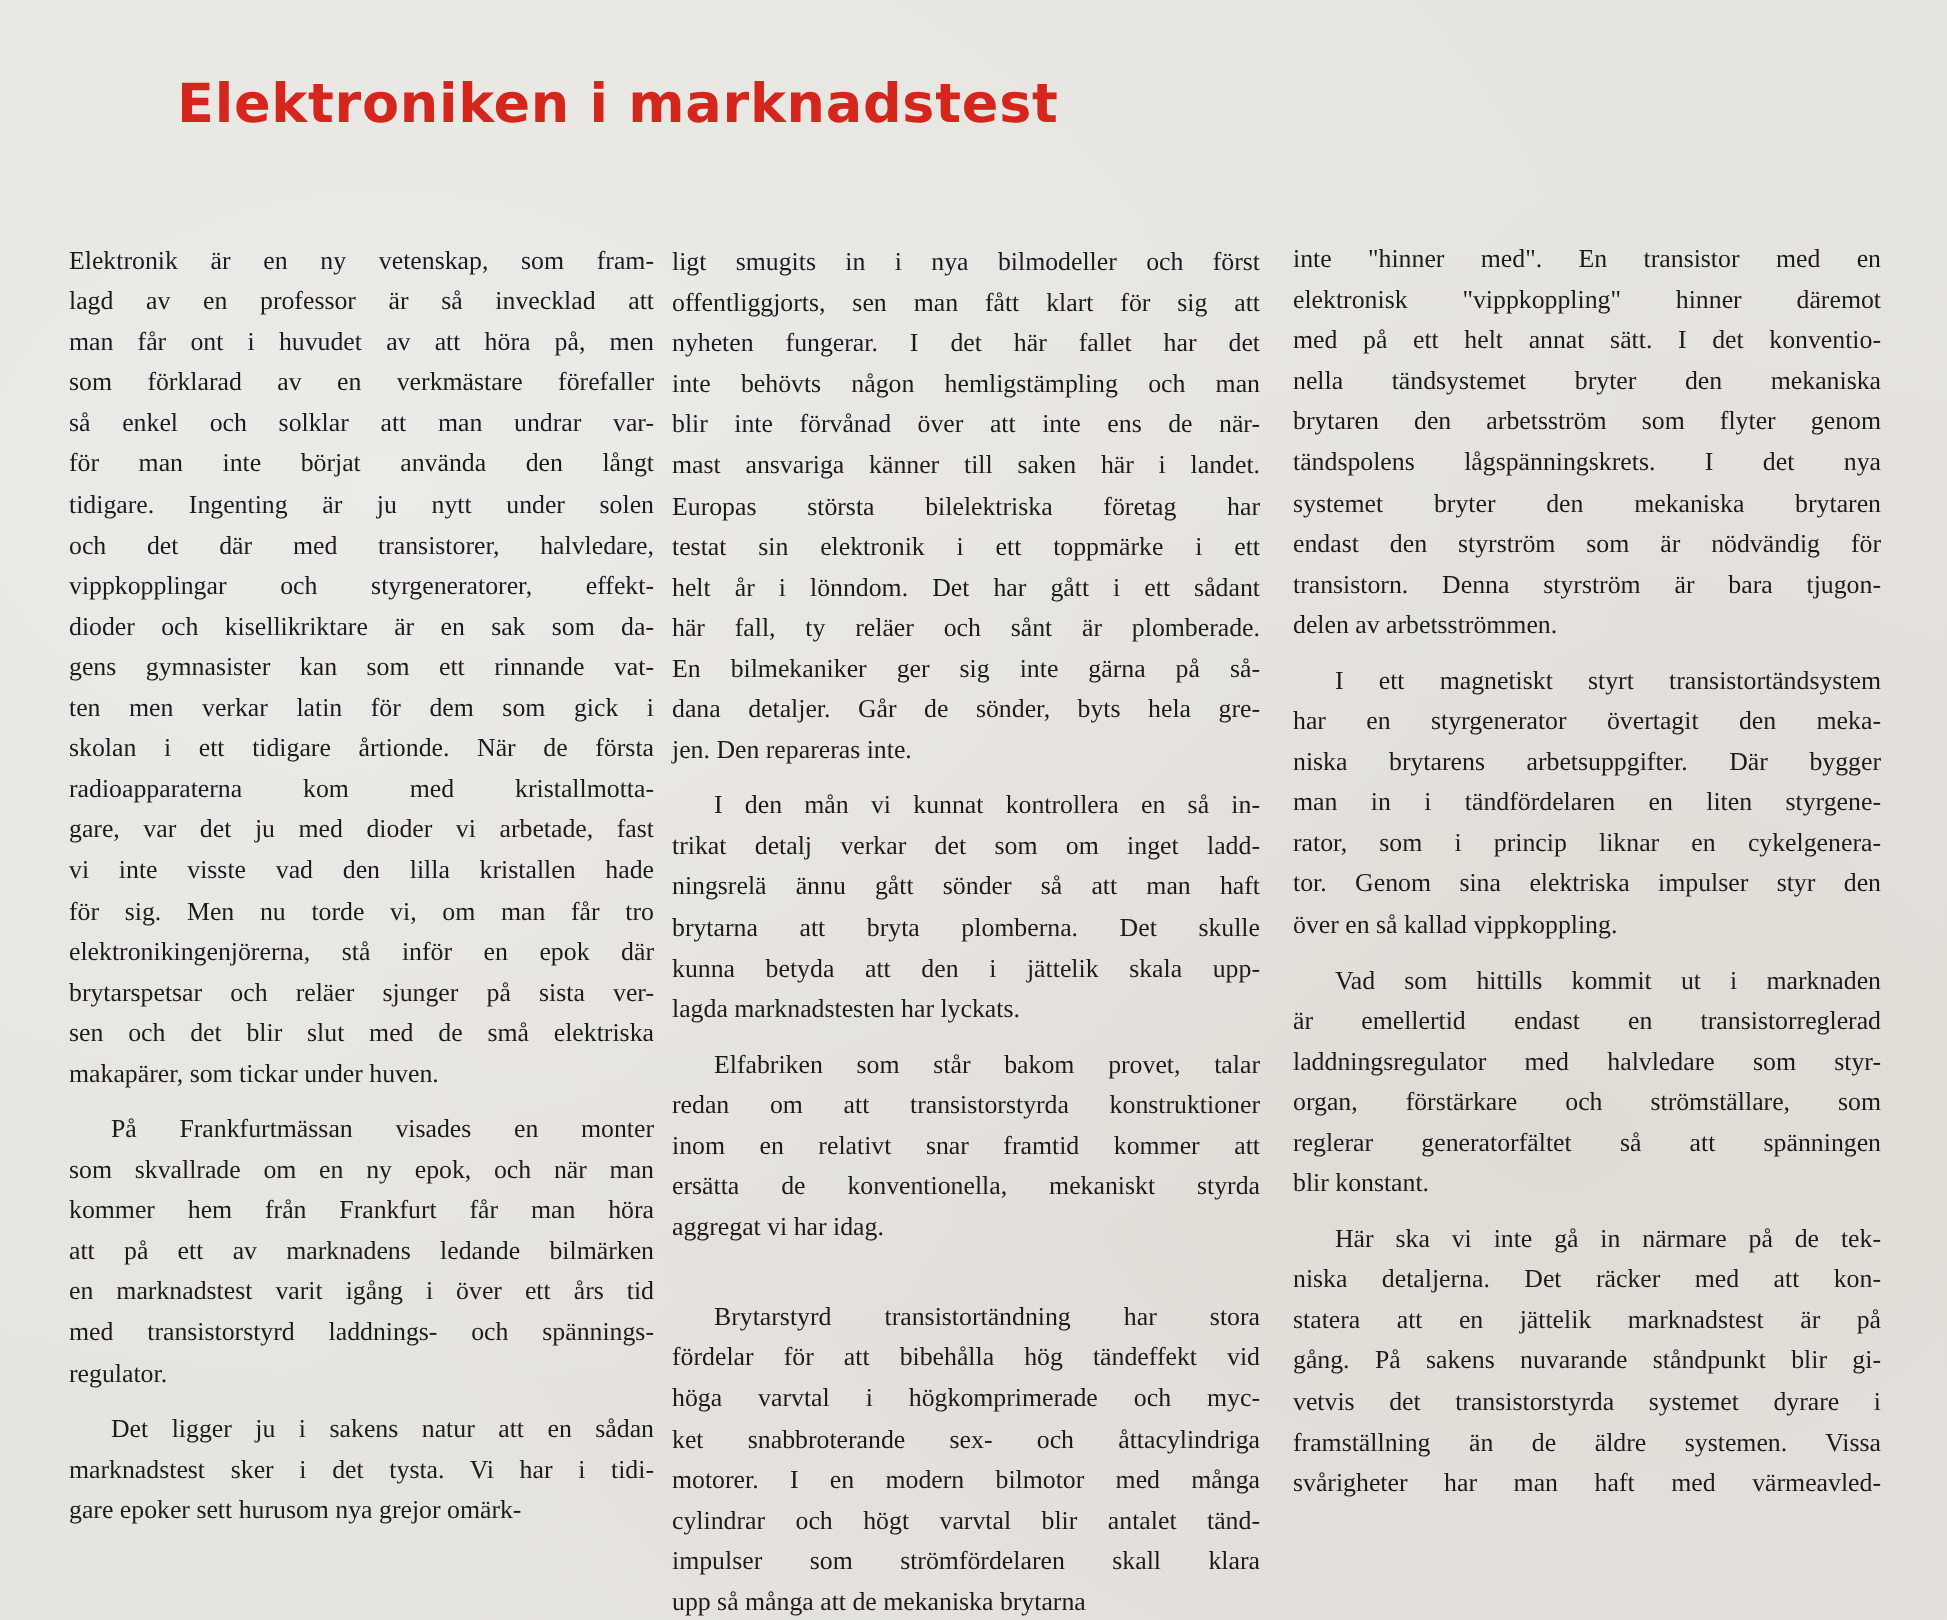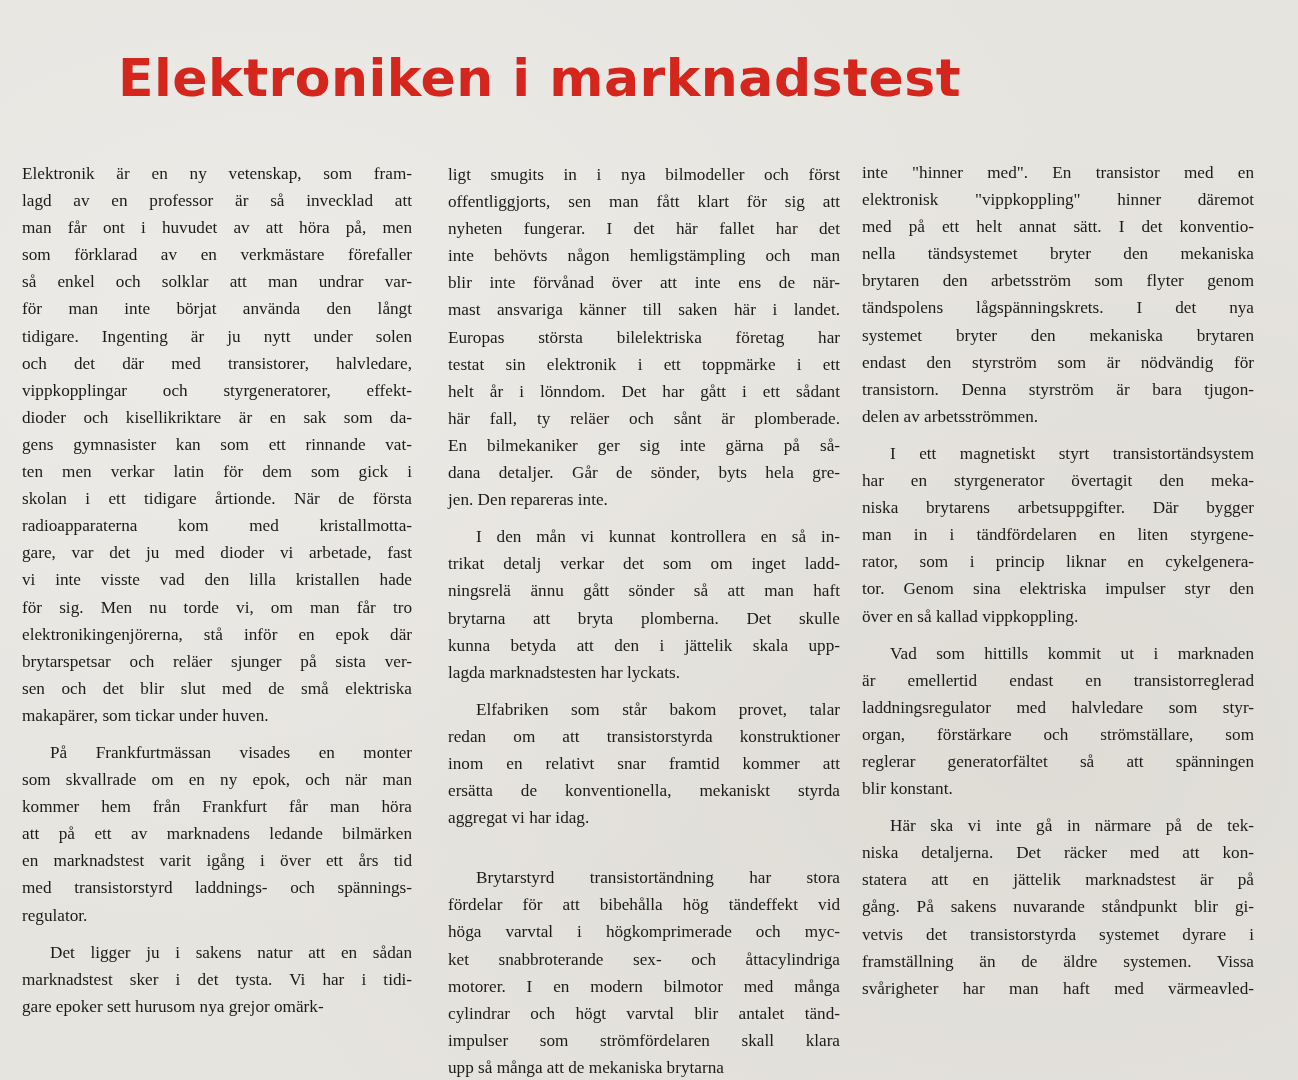--- a/index.html
+++ b/index.html
@@ -15,36 +15,36 @@
       font-family: "Liberation Serif", "DejaVu Serif", serif;
       color: #1c1a1a;
     }
     .title {
       position: absolute;
       left: 118px;
       top: 52px;
       margin: 0;
       font-family: "DejaVu Sans", "Liberation Sans", sans-serif;
       font-weight: bold;
-      font-size: 52px;
+      font-size: 36px;
       letter-spacing: 0.5px;
       color: #d4261c;
       white-space: nowrap;
       line-height: 1;
       text-align: center;
     }
     .col {
       position: absolute;
       top: 160px;
       font-size: 17.2px;
       line-height: 27.1px;
       text-align: justify;
       hyphens: manual;
     }
-    .col1 { left: 22px;  width: 390px; font-family: Liberation Serif, serif; }
+    .col1 { left: 46px;  width: 390px; font-family: Liberation Serif, serif; }
     .col2 { left: 448px; width: 392px; top: 161px; }
     .col3 { left: 862px; width: 392px; top: 159px; }
     .col p { margin: 0; }
     .col p.gap { margin-top: 10px; }
     .line { display: block; text-align: justify; text-align-last: justify; white-space: nowrap; }
     .line.last { text-align-last: left; }
   </style>
 </head>
 <body>
 

